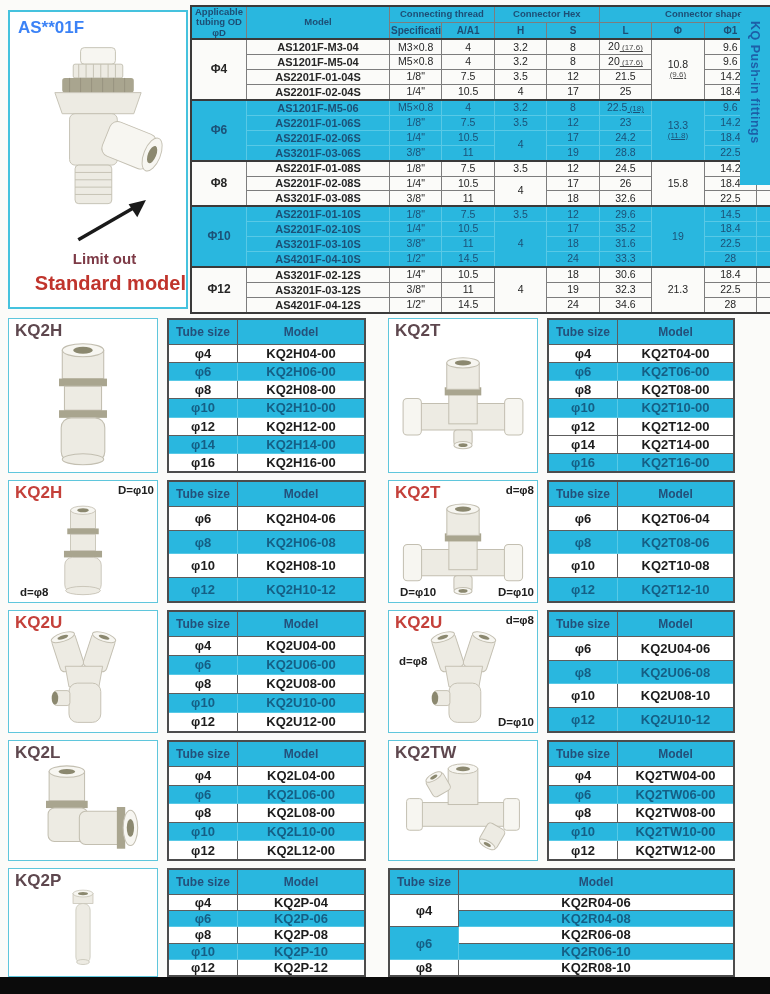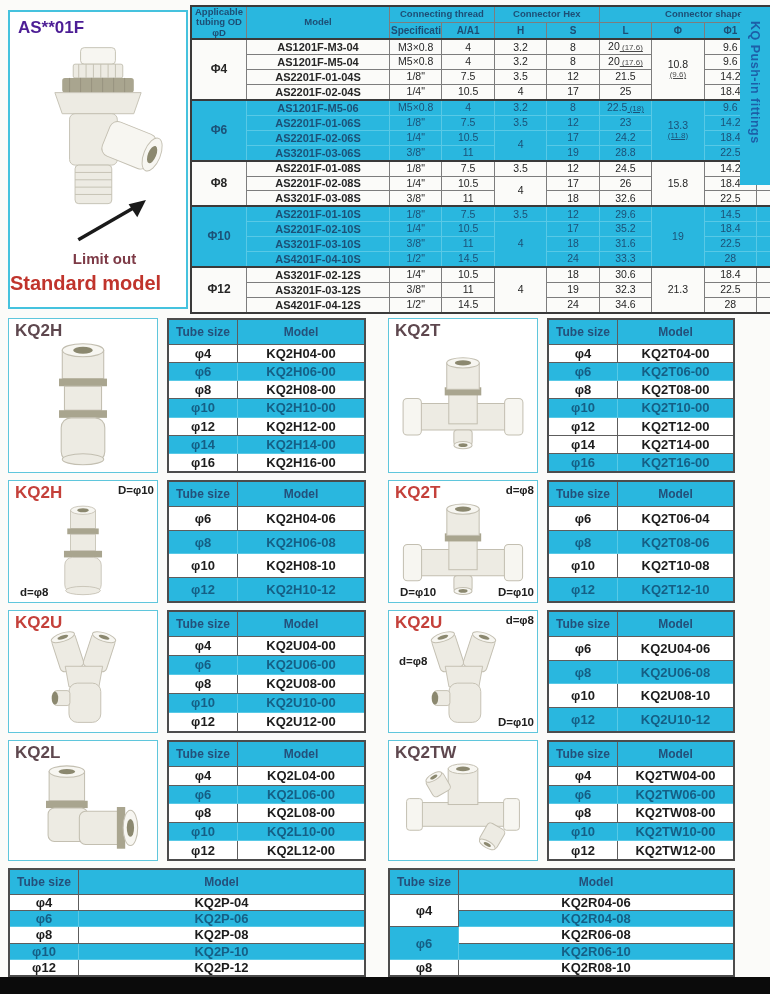--- a/index.html
+++ b/index.html
@@ -1,26 +1,26 @@
 <!DOCTYPE html>
 <html><head>
 <meta charset="utf-8">
 <style>
   html,body{margin:0;padding:0;}
   body{width:770px;height:994px;background:#fbfbf9;font-family:"Liberation Sans",sans-serif;position:relative;overflow:hidden;}
   .page{position:absolute;inset:0;}
 
   
   .product-box{position:absolute;left:8px;top:10px;width:176px;height:295px;border:2px solid #45c2de;background:#ffffff;}
-  .product-title{position:absolute;top:6px;left:8px;font-size:17px;font-weight:bold;color:#4c1d95;text-align:right;}
+  .product-title{position:absolute;top:6px;left:8px;font-size:17px;font-weight:bold;color:#3b82f6;text-align:right;}
   .feat-art{position:absolute;top:28px;left:10px;right:10px;bottom:70px;}
   .feat-art svg{width:100%;height:100%;}
   .feat-arrow{position:absolute;left:58px;bottom:62px;width:90px;height:52px;}
   .cap1{position:absolute;bottom:40px;left:13px;right:0;text-align:center;font-size:15px;font-weight:bold;}
-  .cap2{position:absolute;bottom:12px;left:0;right:0;text-align:left;font-size:20px;font-weight:bold;}
+  .cap2{position:absolute;bottom:12px;left:0;right:0;text-align:right;font-size:20px;font-weight:bold;}
 
   
   .main-table{position:absolute;left:190px;top:5px;width:620px;height:300px;border-collapse:collapse;table-layout:fixed;border:2px solid #3a3a3a;}
   .main-table th,.main-table td{border:1px solid #7d7d7d;padding:0 1px;text-align:center;font-size:10.5px;color:#262626;line-height:1.1;overflow:hidden;}
   .main-table thead th{background:#29b7df;color:#1d4e75;font-weight:600;font-size:10px;}
   .main-table thead tr:first-child th{font-size:9.5px;}
   .main-table thead{border-bottom:2px solid #2a2a2a;}
   .main-table td.model{font-weight:600;font-size:11px;}
   .main-table tr.hl td{background:#29b7df;color:#1c5177;border-color:#58c9e6;}
   .main-table tr.gstart td{border-top:2px solid #3a3a3a;}
@@ -719,20 +719,30 @@
             </tr>
             <tr>
               <td rowspan="1">φ12</td>
               <td>KQ2TW12-00</td>
             </tr>
           </tbody>
     </table>
   </div>
 
   <div class="section">
+    <div class="img-box">
+      <div class="sec-title" style="color: rgb(94, 71, 78);">KQ2P</div>
+      <div class="sec-art"><svg viewBox="0 0 100 122" preserveAspectRatio="xMidYMid meet">
+    <rect x="36" y="12" width="28" height="14" fill="#edebe3" stroke="#c3bfb1"></rect>
+    <ellipse cx="50" cy="12" rx="14" ry="4.8" fill="#f7f6f1" stroke="#c3bfb1"></ellipse>
+    <ellipse cx="50" cy="12" rx="7" ry="2.3" fill="#8b886f"></ellipse>
+    <rect x="40" y="26" width="20" height="84" rx="9" fill="#edebe3" stroke="#c3bfb1"></rect>
+    <ellipse cx="50" cy="108" rx="9" ry="3.5" fill="#edebe3" stroke="#c3bfb1"></ellipse>
+            </svg></div>
+    </div>
     <table class="sec-table">
       <thead>
         <tr>
           <th class="th-size">Tube size</th>
           <th class="th-model">Model</th>
         </tr>
       </thead>
       <tbody>
             <tr>
               <td rowspan="1">φ4</td>

